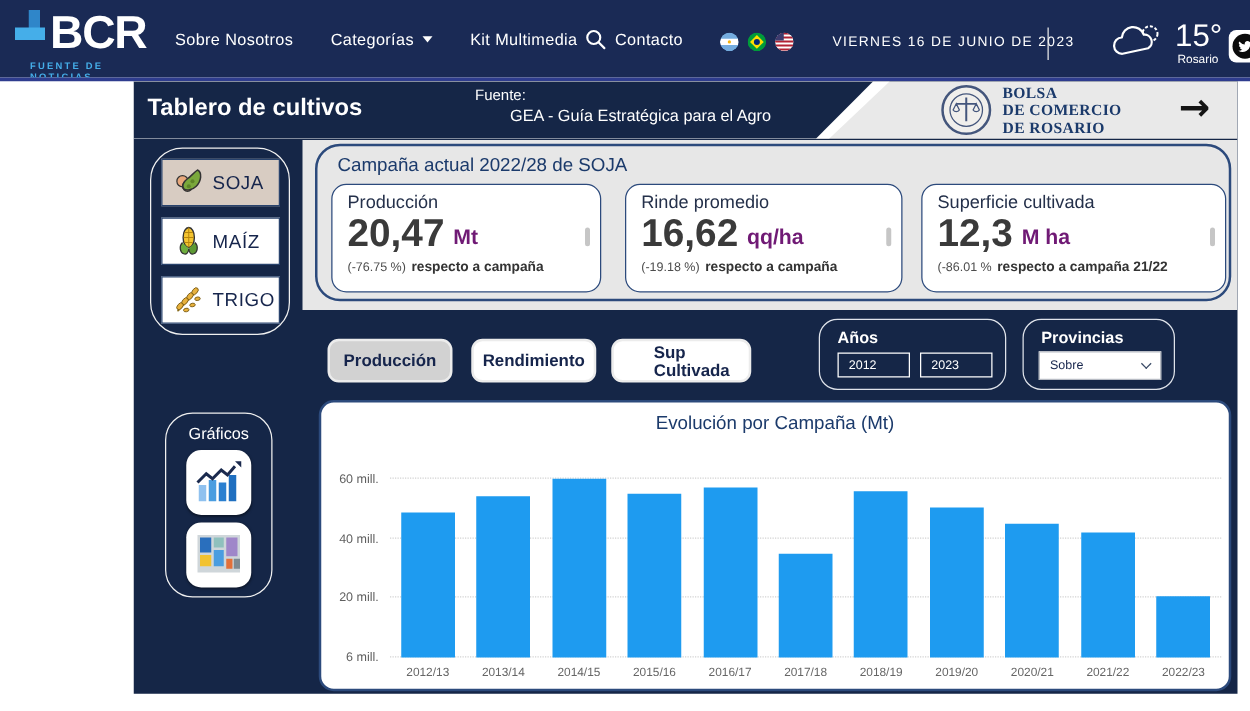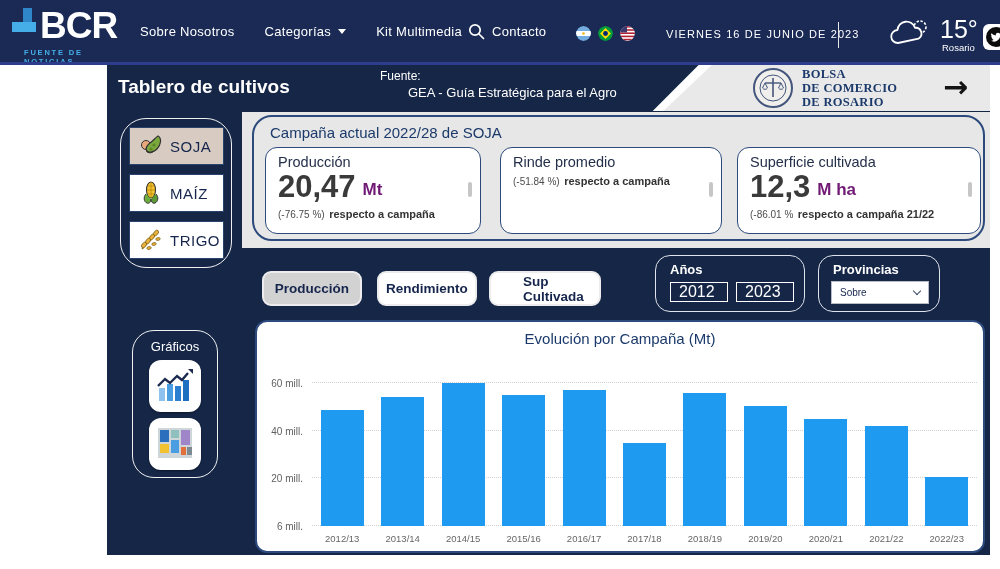--- a/index.html
+++ b/index.html
@@ -87,21 +87,21 @@
   .tab-btn.selected { background:#d2d2d2; }
   .tab0 { left:155px; width:100px; }
   .tab1 { left:270px; width:100px; }
   .tab2 { left:382px; width:112px;padding-left:32px; }
   .filter-group { position:absolute; top:190px; height:57px; border:1.5px solid #dfe3ea; border-radius:15px; }
   .fg-anios { left:548px; width:150px; }
   .fg-prov  { left:711px; width:122px; }
   .fg-label { color:#fff; font-size:13px; font-weight:bold; margin:6px 0 0 14px; }
   .year-inputs { display:flex; gap:8px; margin:5px 0 0 14px; }
   .year-input { width:58px; height:20px; background:#152647; border:1px solid #fff; color:#fff;
-    font-size:16px; padding:0 8px; font-family:"Liberation Sans", sans-serif; }
+    font-size:10px; padding:0 8px; font-family:"Liberation Sans", sans-serif; }
   .prov-select { margin:4px 0 0 12px; width:98px; height:23px; background:#fff; border:1px solid #b8bcc4;
     display:flex; align-items:center; justify-content:space-between; padding:0 8px; cursor:pointer; }
   .prov-value { color:#16254c; font-size:10px; }
   .chev-small { width:6px; height:6px; border-right:1.3px solid #3a4a66; border-bottom:1.3px solid #3a4a66;
     transform:rotate(45deg); margin-top:-3px; }
 
   
   .chart-card { position:absolute; left:148px; top:255px; width:730px; height:233px; background:#fff;
     border:2px solid #2c4a7c; border-radius:12px; }
   .chart-title { position:absolute; left:0; top:8px; width:100%; text-align:center; color:#1b3a6b; font-size:15px; }
@@ -315,22 +315,26 @@
       </div>
       <div class="stat-delta">
         <span class="delta-pct">(-76.75 %)</span>
         <span class="delta-note">respecto a campaña 21/22</span>
       </div>
       <div class="mini-scroll"></div>
     </div>
 
     <div class="stat-card c1">
       <div class="stat-title">Rinde promedio</div>
+      <div class="stat-value-row">
+        <span class="stat-value">16,62</span>
+        <span class="stat-unit">qq/ha</span>
+      </div>
       <div class="stat-delta">
-        <span class="delta-pct">(-51.84 %)</span>
+        <span class="delta-pct">(-19.18 %)</span>
         <span class="delta-note">respecto a campaña 21/22</span>
       </div>
       <div class="mini-scroll"></div>
     </div>
 
     <div class="stat-card c2">
       <div class="stat-title">Superficie cultivada</div>
       <div class="stat-value-row">
         <span class="stat-value">12,3</span>
         <span class="stat-unit">M ha</span>

